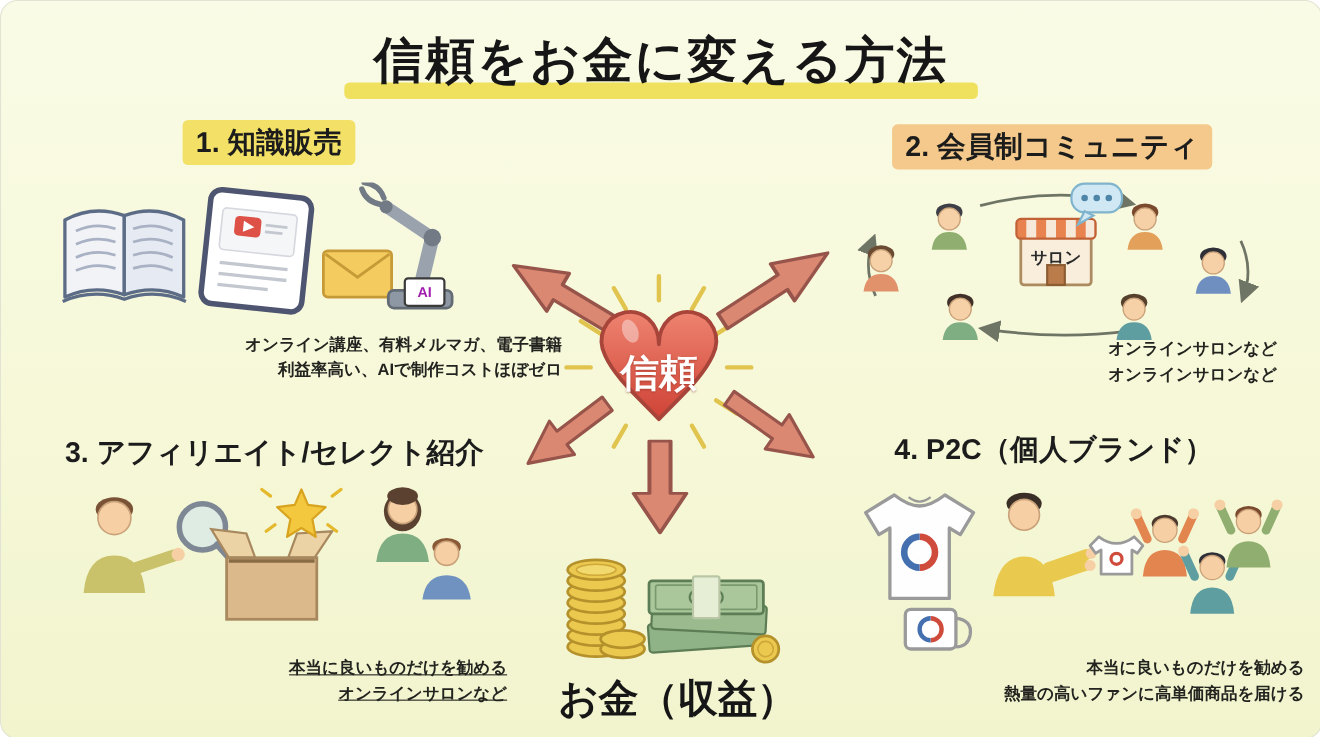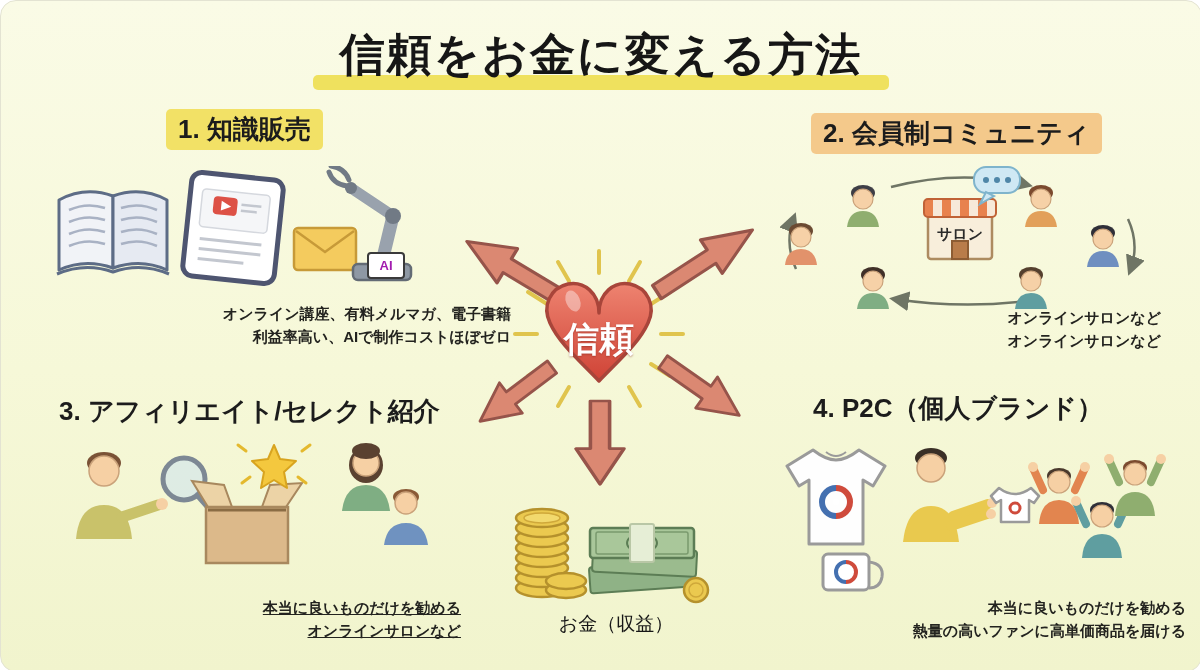--- a/index.html
+++ b/index.html
@@ -13,21 +13,21 @@
   
   .sec-header{position:absolute;font-size:26px;font-weight:800;color:#1c1c1c;white-space:nowrap;z-index:3;}
   .hl{padding:3px 12px;border-radius:5px;text-align:right;}
   .hl-yellow{background:#f2e166;}
   .hl-orange{background:#f4c98b;}
   
   .caption{position:absolute;text-align:right;font-size:15px;font-weight:700;color:#23231f;line-height:1.5;z-index:3;}
   
   .heart-label{position:absolute;left:548px;top:315px;width:100px;text-align:center;font-size:35px;font-weight:800;color:#ffffff;text-shadow:0 1px 2px rgba(120,30,20,.45);z-index:4;}
   
-  .money-label{position:absolute;left:505px;top:610px;width:220px;text-align:center;font-size:19px;font-weight:400;color:#161616;z-index:3;}
+  .money-label{position:absolute;left:505px;top:610px;width:220px;text-align:center;font-size:36px;font-weight:700;color:#161616;z-index:3;}
   
   .ai-badge{position:absolute;left:366px;top:251px;width:34px;height:23px;background:#ffffff;border:2px solid #3a3a3a;border-radius:4px;
             font-size:13px;font-weight:800;color:#a21caf;display:flex;align-items:center;justify-content:center;z-index:4;}
   .salon-label{position:absolute;left:927px;top:224px;width:64px;text-align:center;font-size:15px;font-weight:800;color:#2a2a2a;z-index:4;}
   .layer{position:absolute;z-index:2;pointer-events:none;}
 </style>
 </head>
 <body>
 
 <div id="canvas">

